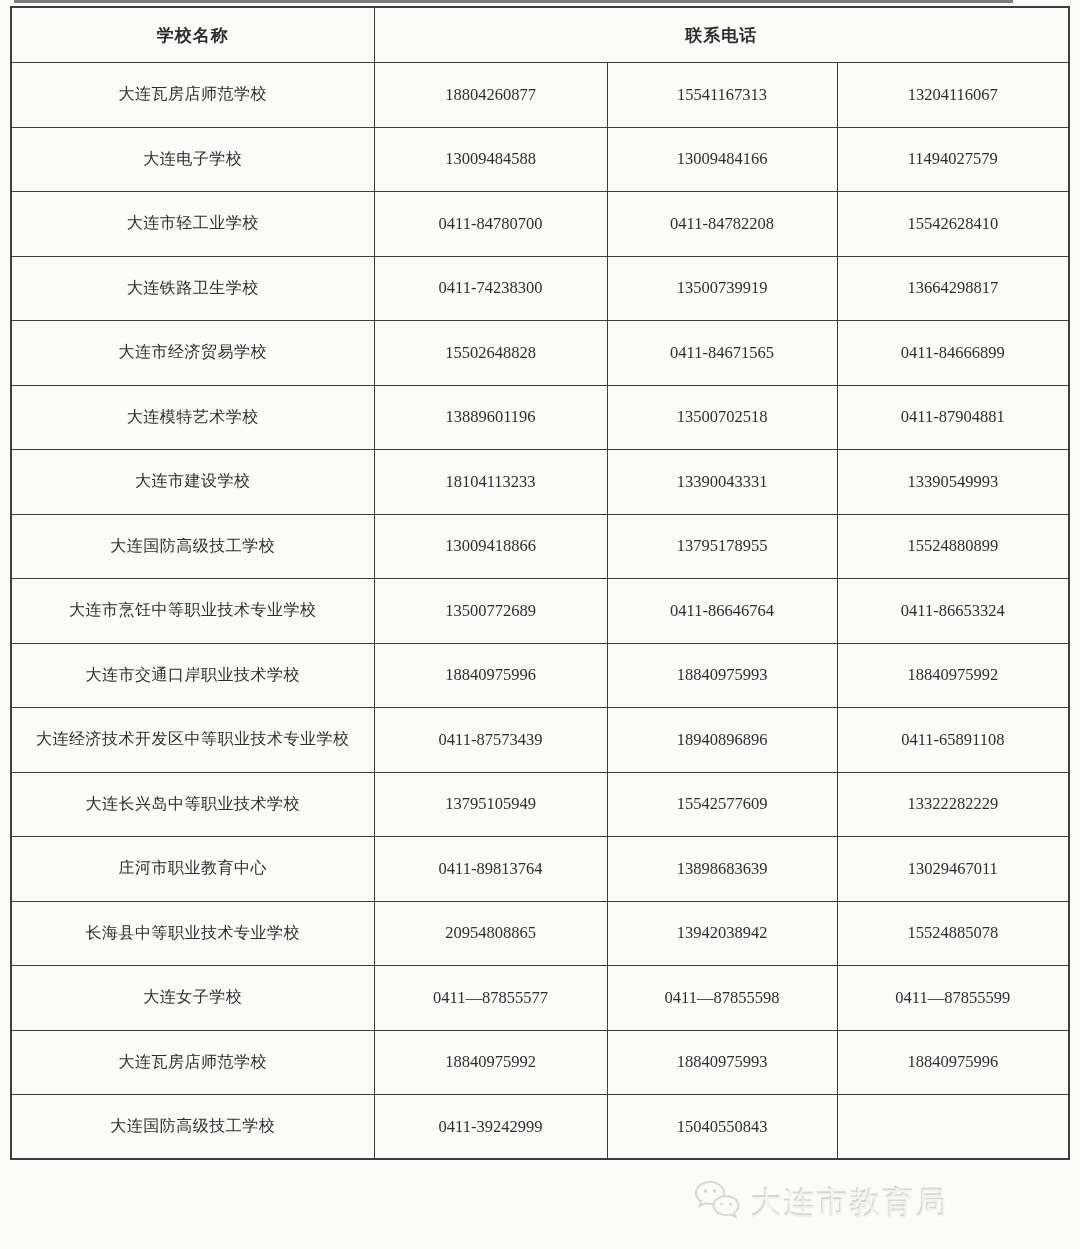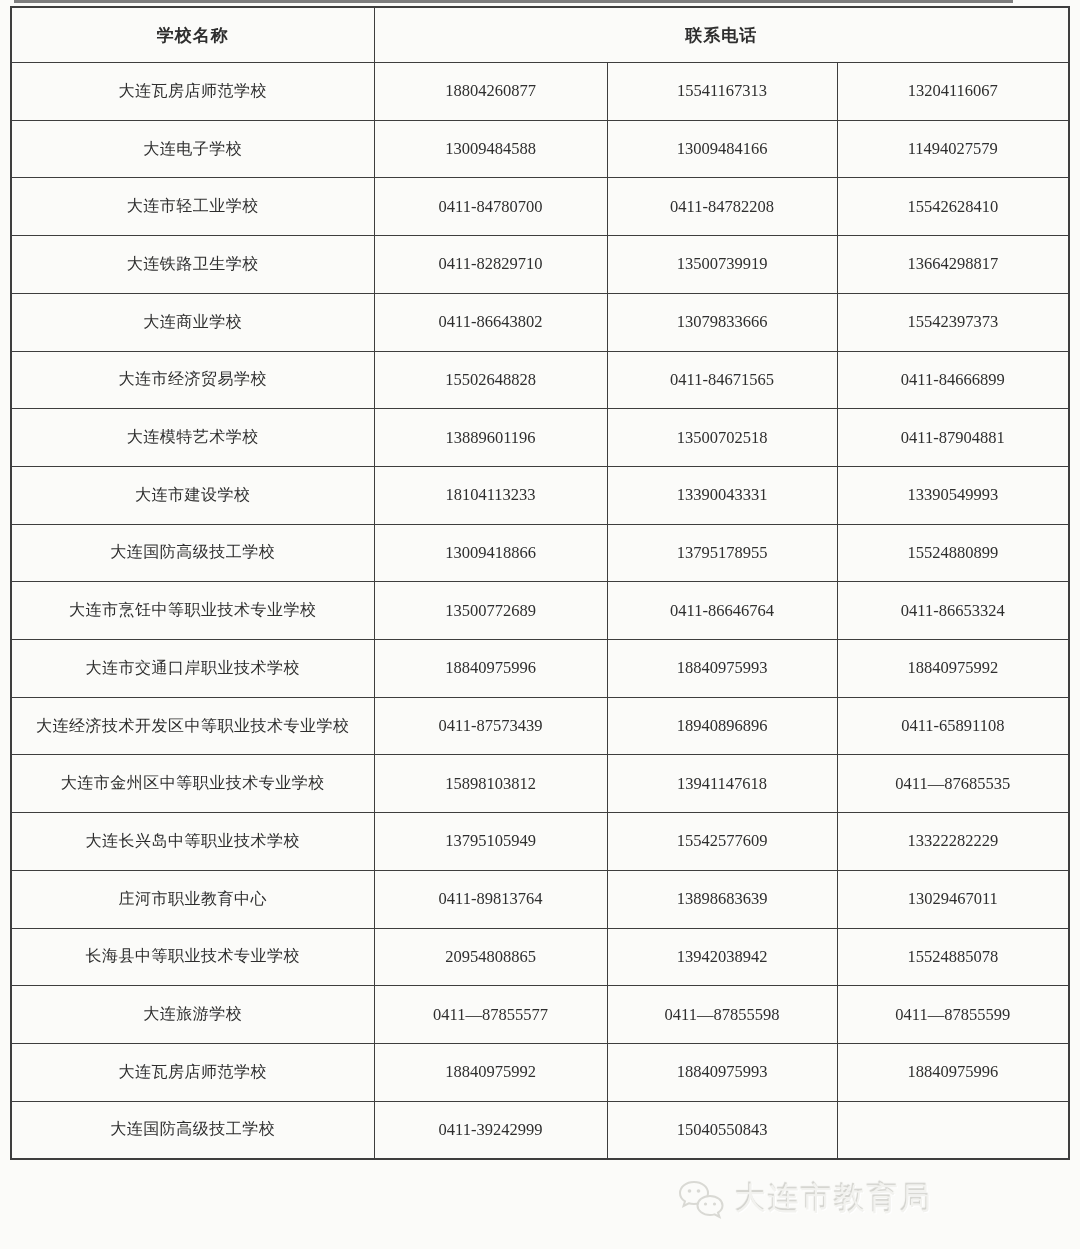--- a/index.html
+++ b/index.html
@@ -52,23 +52,23 @@
     font-size: 17px;
     font-weight: bold;
     letter-spacing: 1px;
   }
   tbody tr { height: 52px; }
   td.school-cell { font-size: 16px; letter-spacing: 0.5px; }
   td.phone-cell  { font-size: 16.5px; }
   .watermark {
     position: absolute;
     top: 1178px;
-    right: 30px;
+    right: 14px;
     display: flex;
-    align-items: flex-start;
+    align-items: center;
     gap: 7px;
     user-select: none;
   }
   .watermark .wm-text {
     font-family: "Liberation Sans", "DejaVu Sans", sans-serif;
     font-size: 31px;
     letter-spacing: 2px;
     color: #f2f2ef;
     text-shadow: -1px -2px 1px #d2d2cd, 1px 1px 0 #ffffff;
   }
@@ -107,29 +107,23 @@
       <td class="phone-cell">11494027579</td>
     </tr>
         <tr>
       <td class="school-cell">大连市轻工业学校</td>
       <td class="phone-cell">0411-84780700</td>
       <td class="phone-cell">0411-84782208</td>
       <td class="phone-cell">15542628410</td>
     </tr>
         <tr>
       <td class="school-cell">大连铁路卫生学校</td>
-      <td class="phone-cell">0411-82829710</td>
+      <td class="phone-cell">0411-74238300</td>
       <td class="phone-cell">13500739919</td>
       <td class="phone-cell">13664298817</td>
-    </tr>
-        <tr>
-      <td class="school-cell">大连商业学校</td>
-      <td class="phone-cell">0411-86643802</td>
-      <td class="phone-cell">13079833666</td>
-      <td class="phone-cell">15542397373</td>
     </tr>
         <tr>
       <td class="school-cell">大连市经济贸易学校</td>
       <td class="phone-cell">15502648828</td>
       <td class="phone-cell">0411-84671565</td>
       <td class="phone-cell">0411-84666899</td>
     </tr>
         <tr>
       <td class="school-cell">大连模特艺术学校</td>
       <td class="phone-cell">13889601196</td>
@@ -160,45 +154,39 @@
       <td class="phone-cell">18840975993</td>
       <td class="phone-cell">18840975992</td>
     </tr>
         <tr>
       <td class="school-cell">大连经济技术开发区中等职业技术专业学校</td>
       <td class="phone-cell">0411-87573439</td>
       <td class="phone-cell">18940896896</td>
       <td class="phone-cell">0411-65891108</td>
     </tr>
         <tr>
-      <td class="school-cell">大连市金州区中等职业技术专业学校</td>
-      <td class="phone-cell">15898103812</td>
-      <td class="phone-cell">13941147618</td>
-      <td class="phone-cell">0411—87685535</td>
-    </tr>
-        <tr>
       <td class="school-cell">大连长兴岛中等职业技术学校</td>
       <td class="phone-cell">13795105949</td>
       <td class="phone-cell">15542577609</td>
       <td class="phone-cell">13322282229</td>
     </tr>
         <tr>
       <td class="school-cell">庄河市职业教育中心</td>
       <td class="phone-cell">0411-89813764</td>
       <td class="phone-cell">13898683639</td>
       <td class="phone-cell">13029467011</td>
     </tr>
         <tr>
       <td class="school-cell">长海县中等职业技术专业学校</td>
       <td class="phone-cell">20954808865</td>
       <td class="phone-cell">13942038942</td>
       <td class="phone-cell">15524885078</td>
     </tr>
         <tr>
-      <td class="school-cell">大连旅游学校</td>
+      <td class="school-cell">大连女子学校</td>
       <td class="phone-cell">0411—87855577</td>
       <td class="phone-cell">0411—87855598</td>
       <td class="phone-cell">0411—87855599</td>
     </tr>
         <tr>
       <td class="school-cell">大连瓦房店师范学校</td>
       <td class="phone-cell">18840975992</td>
       <td class="phone-cell">18840975993</td>
       <td class="phone-cell">18840975996</td>
     </tr>

